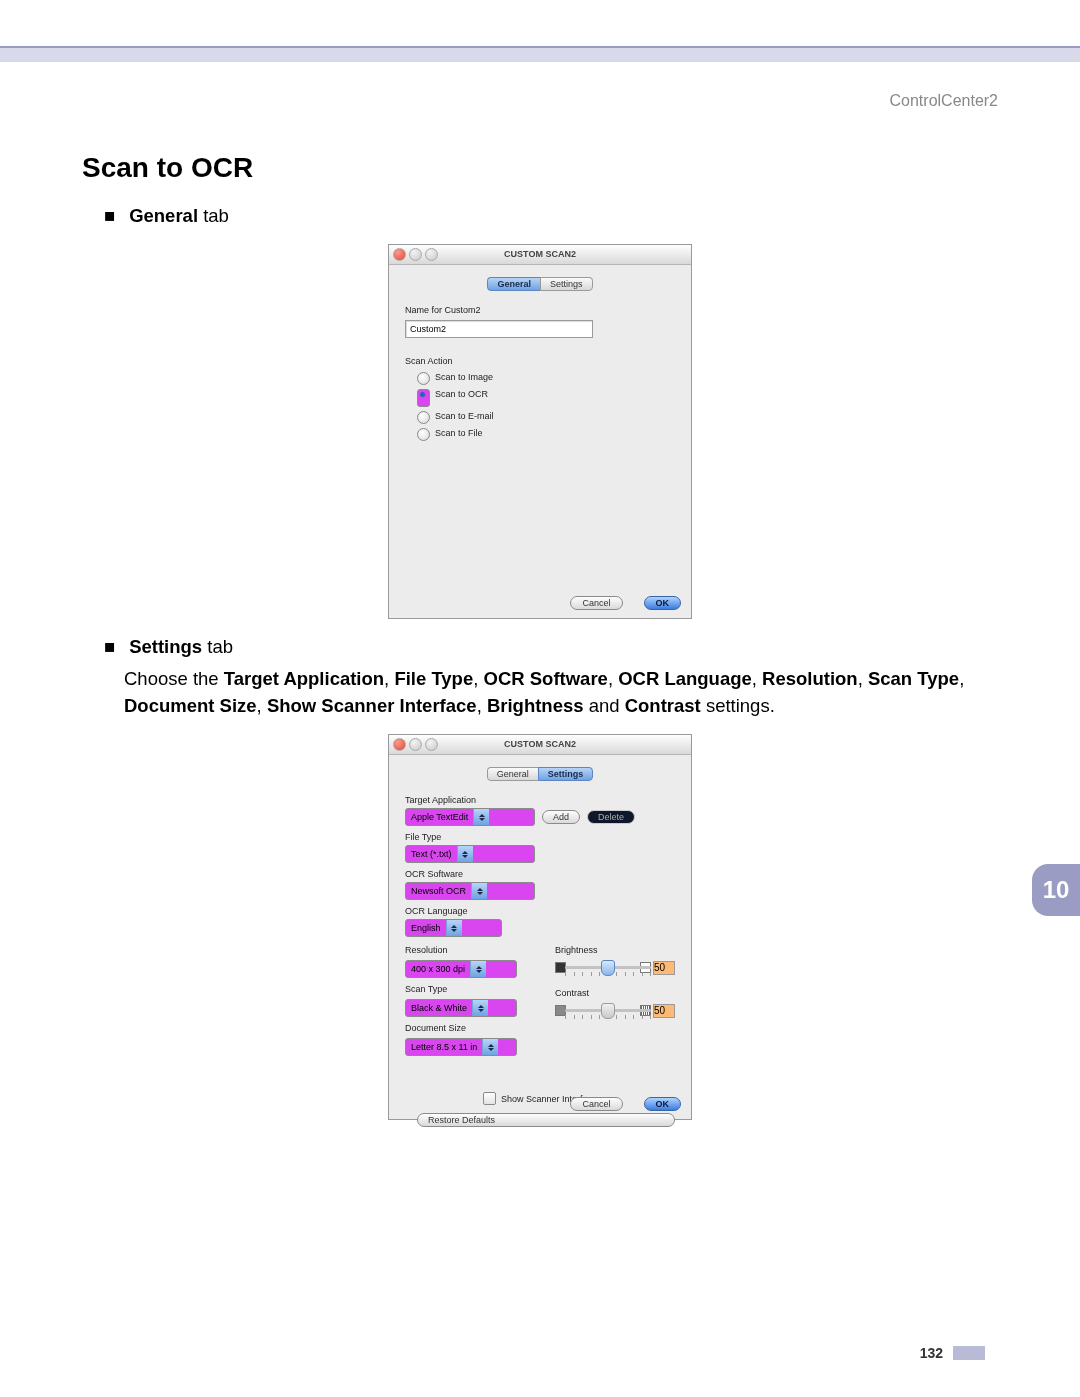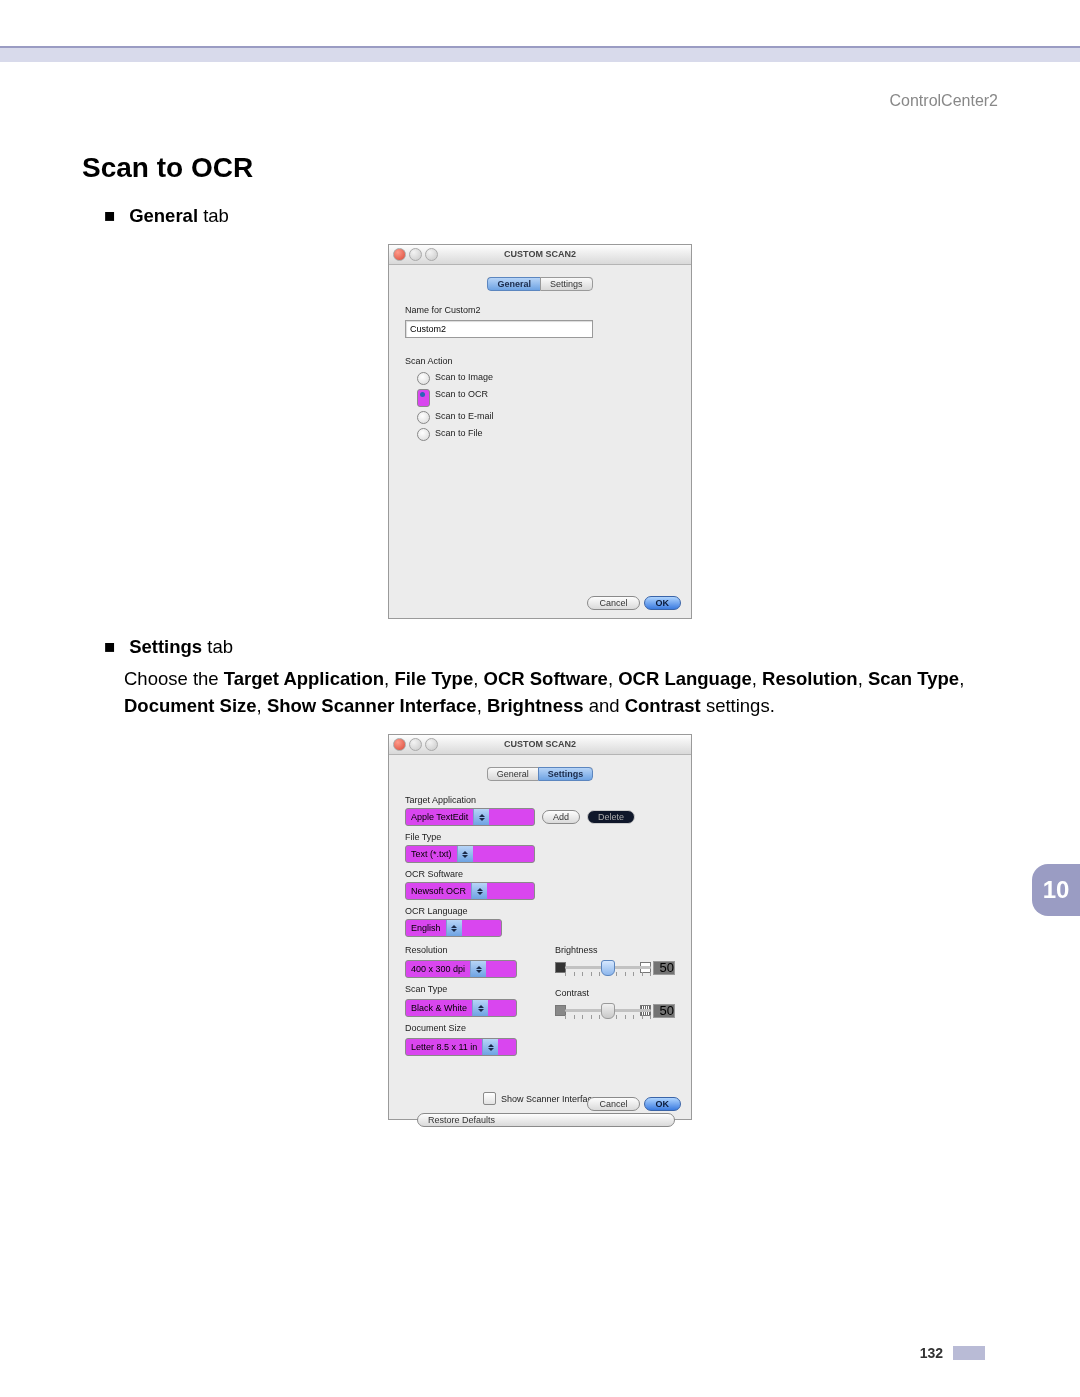--- a/index.html
+++ b/index.html
@@ -28,21 +28,21 @@
   .seg-btn.active{background:linear-gradient(#b7d4f7,#6ea3e3);color:#1a2a4a;font-weight:bold;border-color:#5c86bf;}
   .seg-btn.left{border-radius:4px 0 0 4px;border-right:none;}
   .seg-btn.right{border-radius:0 4px 4px 0;}
   .pane{padding:14px 16px 0 16px;}
   .lbl{font-size:9px;color:#222;margin-bottom:3px;}
   .txt-input{width:178px;height:16px;background:#fff;border:1px solid #9a9a9a;font-size:9px;padding:0 4px;box-shadow:inset 1px 1px 1px rgba(0,0,0,.15);}
   .group-hdr{font-size:9px;color:#222;margin:18px 0 6px 0;}
   .radio-row{display:flex;align-items:flex-start;gap:5px;font-size:9px;margin:4px 0 4px 12px;color:#222;}
   .radio{width:11px;height:11px;border-radius:50%;background:radial-gradient(circle at 40% 35%,#fff,#d8d8d8);border:1px solid #888;position:relative;}
   .radio.sel::after{content:"";position:absolute;left:2px;top:2px;width:5px;height:5px;border-radius:50%;background:#2a63b6;}
-  .btn-row{position:absolute;bottom:8px;right:10px;display:flex;gap:4px;}
+  .btn-row{position:absolute;bottom:8px;right:10px;display:flex;gap:21px;}
   .aqua-btn{font-size:9px;padding:1px 11px;border-radius:10px;border:1px solid #8a8a8a;background:linear-gradient(#fdfdfd,#dadada);color:#333;}
   .aqua-btn.primary{background:linear-gradient(#aed4ff,#3b7be0);border-color:#3a64a8;color:#0a1a3a;font-weight:bold;}
   
   .sel{display:inline-flex;align-items:stretch;height:16px;border:1px solid #8a8a8a;border-radius:3px;overflow:hidden;background:#d946ef;}
   .sel-body{font-size:9px;padding:0 5px;line-height:16px;min-width:0;}
   .sel-arr{width:15px;background:linear-gradient(#b7d4f7,#6ea3e3);display:flex;flex-direction:column;align-items:center;justify-content:center;gap:0;border-left:1px solid #7ca0cf;}
   .tri{width:0;height:0;border-left:3px solid transparent;border-right:3px solid transparent;}
   .tri-up{border-bottom:3px solid #1a2a4a;margin-bottom:1px;}
   .tri-down{border-top:3px solid #1a2a4a;}
   .row-flex{display:flex;align-items:center;gap:7px;margin-bottom:6px;}
@@ -53,21 +53,21 @@
   .colB{flex:1;}
   .slider-wrap{position:relative;height:24px;margin-top:2px;}
   .slider-track{position:absolute;left:10px;right:24px;top:8px;height:3px;background:#c2c2c2;border-radius:2px;}
   .slider-ticks{position:absolute;left:10px;right:24px;top:14px;display:flex;justify-content:space-between;}
   .tick{width:1px;height:4px;background:#9a9a9a;}
   .slider-thumb{position:absolute;top:2px;width:12px;height:14px;background:linear-gradient(#d6e8ff,#8cb6ec);border:1px solid #5c86bf;border-radius:3px 3px 6px 6px;transform:translateX(-50%);}
   .slider-thumb.grey{background:linear-gradient(#f0f0f0,#c9c9c9);border-color:#9a9a9a;}
   .end-sq{position:absolute;top:4px;width:9px;height:9px;border:1px solid #777;}
   .end-sq.filled{background:#333;}
   .end-sq.hatched{background:repeating-linear-gradient(90deg,#666 0,#666 1px,#fff 1px,#fff 2px);}
-  .val-box{position:absolute;right:0;top:3px;width:20px;height:12px;font-size:13px;text-align:right;line-height:12px;border:1px solid #9a9a9a;background:#737373;}
+  .val-box{position:absolute;right:0;top:3px;width:20px;height:12px;font-size:10px;text-align:left;line-height:12px;border:1px solid #9a9a9a;background:#fdba74;}
   .chk-row{display:flex;align-items:center;justify-content:center;gap:5px;font-size:9px;color:#222;margin-top:36px;}
   .chk{width:11px;height:11px;background:linear-gradient(#fff,#e3e3e3);border:1px solid #8a8a8a;border-radius:2px;}
   .restore-row{margin:8px 0 0 12px;}
   
   .side-tab{position:absolute;right:0;top:864px;width:48px;height:52px;background:#9a9cc3;border-radius:16px 0 0 16px;color:#fff;display:flex;align-items:center;justify-content:center;font-size:24px;font-weight:bold;}
   
   .footer{position:absolute;bottom:36px;right:95px;display:flex;align-items:center;gap:10px;}
   .foot-pg{font-size:14px;font-weight:bold;color:#333;}
   .foot-bar{width:32px;height:14px;background:#b9bbd6;}
 </style>

